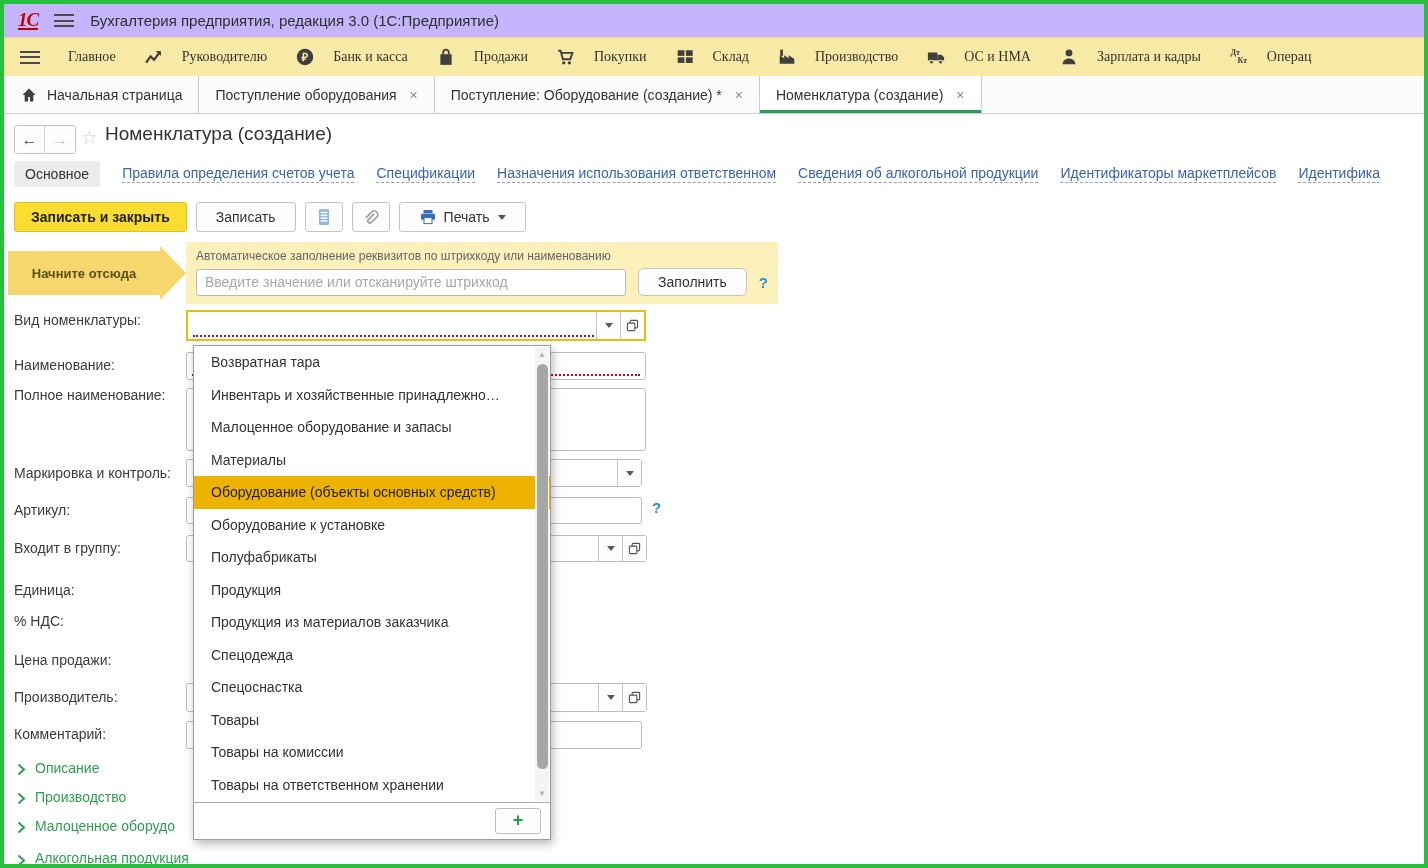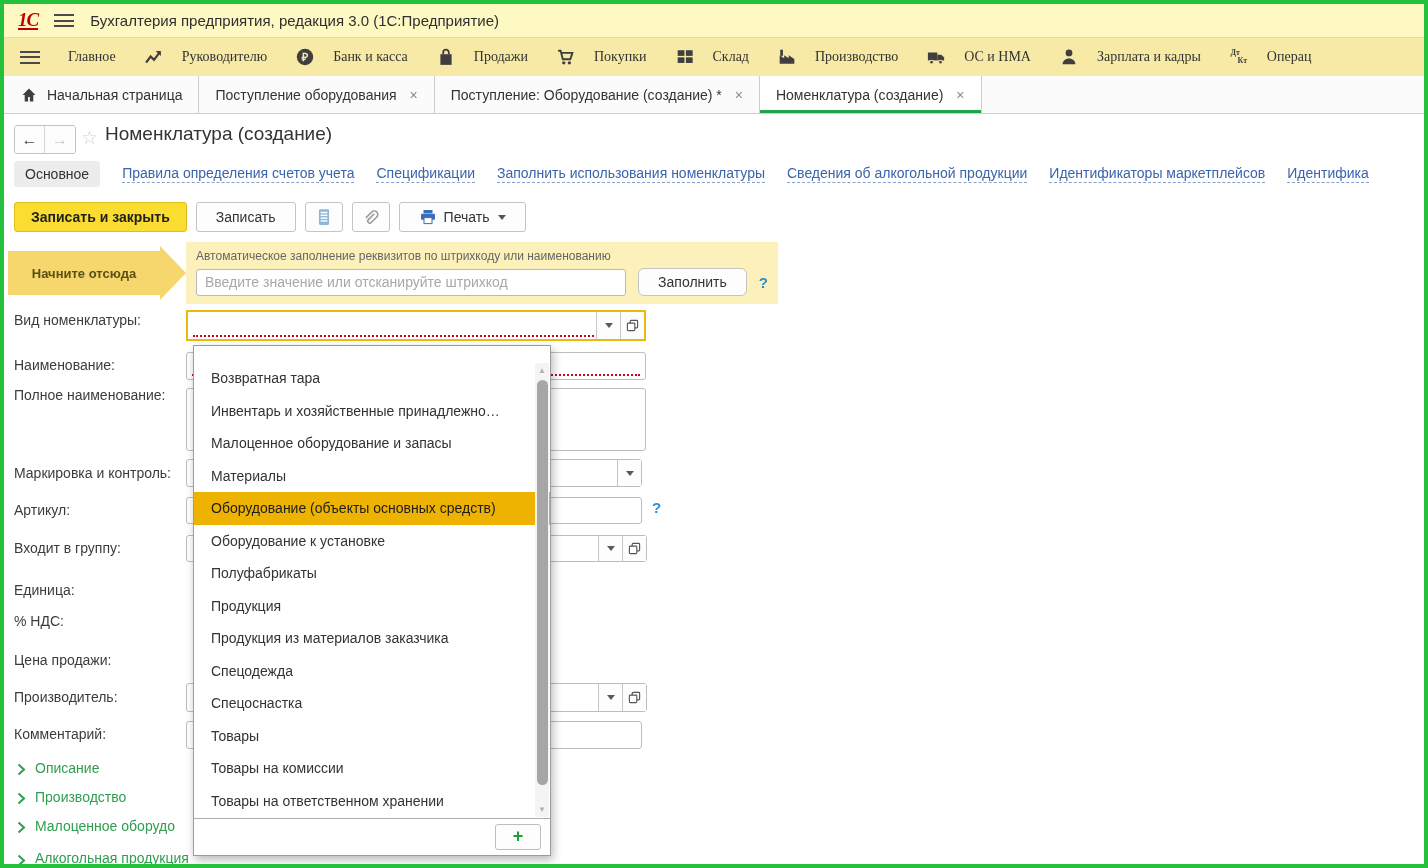--- a/index.html
+++ b/index.html
@@ -1,21 +1,21 @@
 <!DOCTYPE html>
 <html><head>
 <meta charset="utf-8">
 <style>
   * { margin:0; padding:0; box-sizing:border-box; }
   body { font-family:"Liberation Sans","DejaVu Sans",sans-serif; background:#fff; }
   .page { position:relative; width:1428px; height:868px; border:4px solid #25c13d; background:#fff; overflow:hidden; }
   .inner { position:absolute; inset:0; overflow:hidden; }
 
   
-  .titlebar { position:absolute; left:0; top:0; width:100%; height:34px; background:#fef9c3; display:flex; align-items:center; gap:16px; padding:0 14px; border-bottom:1px solid #eeda8a; }
+  .titlebar { position:absolute; left:0; top:0; width:100%; height:34px; background:#c4b5fd; display:flex; align-items:center; gap:16px; padding:0 14px; border-bottom:1px solid #eeda8a; }
   .logo { color:#c00000; font-weight:bold; font-style:italic; font-size:19px; font-family:"Liberation Serif","DejaVu Serif",serif; border-bottom:2px solid #c00000; line-height:17px; letter-spacing:-1px; }
   .hamb { width:20px; height:13px; border-top:2px solid #4a4a4a; border-bottom:2px solid #4a4a4a; position:relative; cursor:pointer; }
   .hamb::before { content:""; position:absolute; left:0; right:0; top:3.5px; height:2px; background:#4a4a4a; }
   .wtitle { font-size:15px; color:#2f2f2f; }
 
   .menubar { position:absolute; left:0; top:34px; width:100%; height:38px; background:#f7e9a6; display:flex; align-items:center; padding:0 0 0 16px; white-space:nowrap; }
   .mitem { display:flex; align-items:center; gap:19px; margin-right:29px; cursor:pointer;font-family:Liberation Serif, serif; }
   .mitem .lbl { font-size:14px; color:#333; }
   .micon { width:18px; height:18px; display:inline-flex; align-items:center; justify-content:center; flex:none; }
   .menubar .hamb { margin-right:28px; }
@@ -68,21 +68,21 @@
   .combo-text.req2::after { content:""; position:absolute; left:5px; right:2px; bottom:2px; border-bottom:2px dotted #d0021b; }
   .combo-btn { width:24px; border-left:1px solid #c6c6c6; display:flex; align-items:center; justify-content:center; cursor:pointer; background:#fdfdfd; }
   .tri { width:0; height:0; border-left:4px solid transparent; border-right:4px solid transparent; border-top:5px solid #5a5a5a; }
   .help2 { position:absolute; font-size:15px; }
 
   
   .gsection { position:absolute; left:13px; display:flex; align-items:flex-end; gap:9px; color:#2f9e4f; font-size:14px; cursor:pointer; white-space:nowrap; }
 
   
   .ddpanel { position:absolute; left:189px; top:341px; width:358px; background:#fff; border:1px solid #9c9c9c; box-shadow:2px 4px 9px rgba(0,0,0,.28); z-index:5; }
-  .ddlist { position:relative; height:456px; overflow:hidden;margin-top:16px; }
+  .ddlist { position:relative; height:456px; overflow:hidden; }
   .dditem { height:32.5px; display:flex; align-items:center; padding:0 20px 0 17px; font-size:14px; color:#333; cursor:pointer; white-space:nowrap; overflow:hidden; }
   .dditem.sel { background:#eeb200; color:#1d1d1d; }
   .ddscroll { position:absolute; right:1px; top:1px; bottom:1px; width:14px; background:#f4f4f4; }
   .ddscroll .thumb { position:absolute; left:1.5px; right:1.5px; top:17px; height:405px; background:#a6a6a6; border-radius:6px; }
   .sarr { position:absolute; left:0; width:100%; text-align:center; font-size:8px; color:#b0b0b0; }
   .ddfooter { height:37px; border-top:1px solid #adadad; position:relative; }
   .addbtn { position:absolute; right:9px; top:5px; width:46px; height:26px; border:1px solid #bdbdbd; border-radius:3px; background:#fdfdfd; color:#18a33c; font-size:18px; font-weight:bold; line-height:22px; text-align:center; cursor:pointer; }
 
   svg.ic { display:block; }
 </style>
@@ -218,21 +218,21 @@
       <span class="navbtn back">←</span>
       <span class="navbtn fwd">→</span>
     </div>
     <span class="star">☆</span>
     <div class="ftitle">Номенклатура (создание)</div>
 
     <div class="navlinks">
       <span class="pill">Основное</span>
       <span class="nlink">Правила определения счетов учета</span>
       <span class="nlink">Спецификации</span>
-      <span class="nlink">Заполнить использования номенклатуры</span>
+      <span class="nlink">Назначения использования ответственном</span>
       <span class="nlink">Сведения об алкогольной продукции</span>
       <span class="nlink">Идентификаторы маркетплейсов</span>
       <span class="nlink">Идентифика</span>
     </div>
 
     <div class="toolbar">
       <span class="btn primary">Записать и закрыть</span>
       <span class="btn">Записать</span>
       <span class="btn iconbtn">
         <span class="micon">

